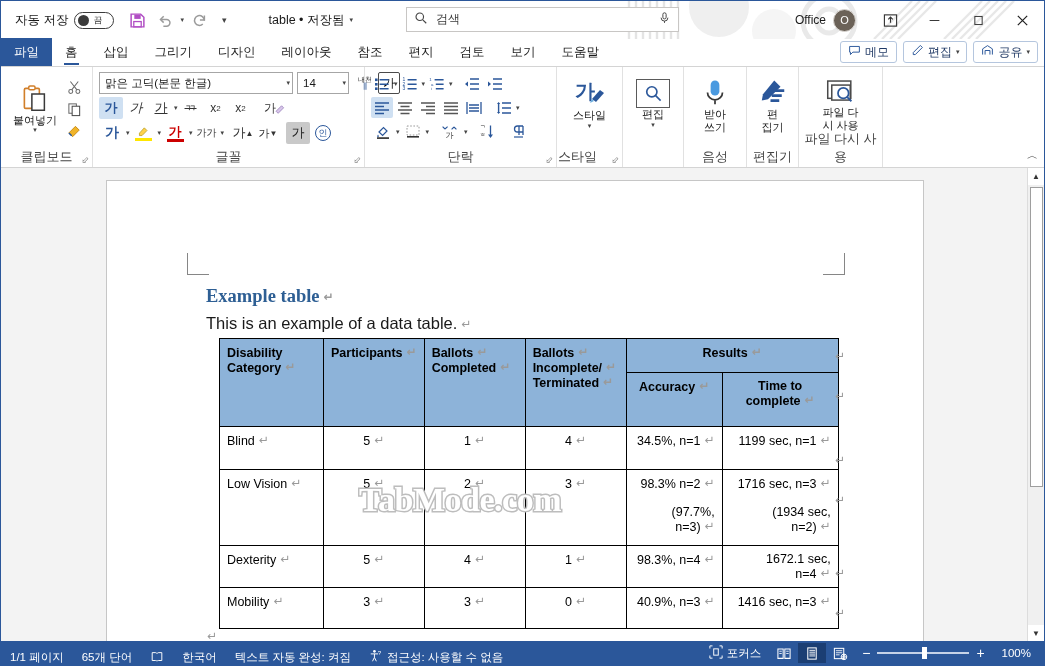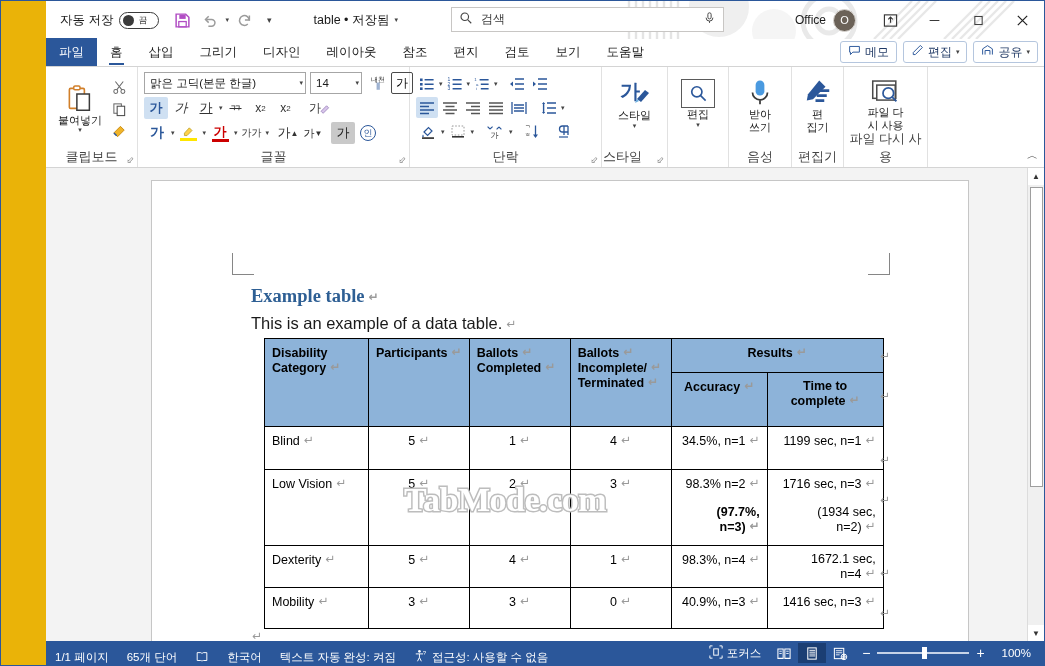--- a/index.html
+++ b/index.html
@@ -3,21 +3,21 @@
 <meta charset="utf-8">
 <style>
   * { box-sizing: border-box; margin: 0; padding: 0; }
   html, body {
     width: 1045px; height: 666px;
     font-family: "Liberation Sans", sans-serif;
     overflow: hidden;
     background: #fff;
   }
   .app { position: relative; width: 1045px; height: 666px; background: #eab308;
-         border: 1px solid #2b579a; padding-left: 45px; }
+         border: 1px solid #2b579a; }
 
   
   .titlebar { position: relative; height: 38px; background: #fff; display: flex;
               align-items: center; overflow: hidden; }
   .tb-deco { position: absolute; right: 0; top: 0; width: 420px; height: 38px;
              opacity: .55; pointer-events: none; }
   .autosave { display: flex; align-items: center; gap: 6px; margin-left: 14px;
               font-size: 12.5px; color: #1a1a1a; white-space: nowrap; z-index: 2;}
   .toggle { width: 40px; height: 17px; border-radius: 9px; border: 1.4px solid #3b3b3b;
             background: #fff; position: relative; display: inline-flex; align-items: center;}
@@ -314,21 +314,21 @@
               </svg>
           </span>
         </div>
       </div>
       <div class="grp-lbl">클립보드</div>
       <div class="grp-launch">⬃</div>
     </div>
 
     <div class="grp" style="width:272px;align-items:flex-start;padding-left:6px;">
       <div class="r-row" style="margin-top:2px;">
-        <div class="combo" style="width:162px;justify-content:space-between;text-align:right;">
+        <div class="combo" style="width:194px;justify-content:space-between;text-align:right;">
           <span>맑은 고딕(본문 한글)</span>
           <span class="chev">▾</span>
         </div>
         <div class="combo" style="width:52px;margin-left:3px;justify-content:space-between;">
           <span>14</span>
           <span class="chev">▾</span>
         </div>
         <span class="btn" style="width:24px;height:22px;flex-direction:column;font-size:7px;color:#333;line-height:1;margin-left:3px;">
           <span>내천</span>
           <span style="color:#2b579a;font-size:8px;">⫼</span>
@@ -706,21 +706,21 @@
             <td style="height:76px;">
               <span>Low Vision</span><span class="pilcrow">↵</span></td>
             <td class="ct">
               <span>5</span><span class="pilcrow">↵</span></td>
             <td class="ct">
               <span>2</span><span class="pilcrow">↵</span></td>
             <td class="ct">
               <span>3</span><span class="pilcrow">↵</span></td>
             <td class="rt">
               <span>98.3% n=2</span><span class="pilcrow">↵</span>
-              <div style="margin-top:14px;font-weight:bold;"><span>(97.7%, n=3)</span><span class="pilcrow">↵</span></div></td>
+              <div style="margin-top:14px;"><span>(97.7%, n=3)</span><span class="pilcrow">↵</span></div></td>
             <td class="rt">
               <span>1716 sec, n=3</span><span class="pilcrow">↵</span>
               <div style="margin-top:14px;"><span>(1934 sec, n=2)</span><span class="pilcrow">↵</span></div></td>
           </tr>
 
           <tr>
             <td style="height:41px;">
               <span>Dexterity</span><span class="pilcrow">↵</span></td>
             <td class="ct">
               <span>5</span><span class="pilcrow">↵</span></td>

